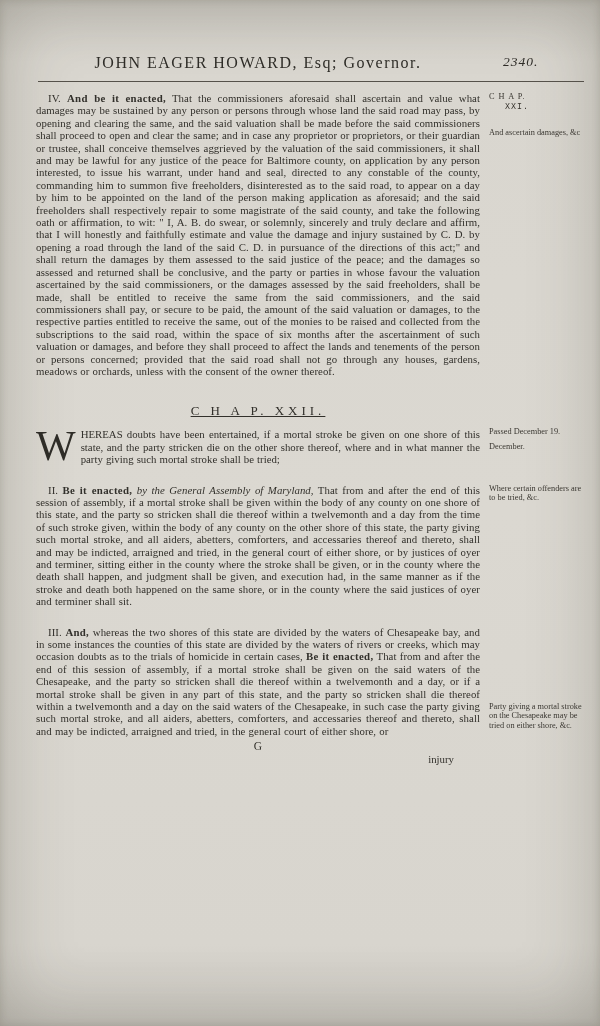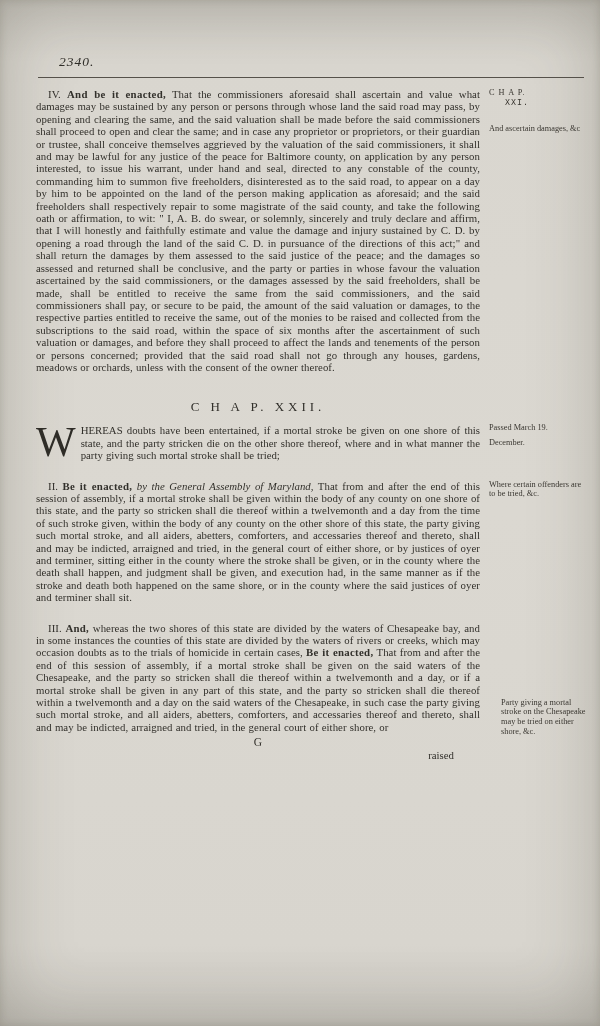--- a/index.html
+++ b/index.html
@@ -37,54 +37,57 @@
     margin:0;text-align:justify;text-indent:12px;
     font-size:10.8px;line-height:12.4px;
     letter-spacing:.05px;word-spacing:.4px;
   }
   .seg-gothic{font-weight:bold;letter-spacing:.3px;}
   .seg-italic{font-style:italic;}
   .row-iv{margin-top:2px;justify-content:space-between;}
   .row-chap{margin-top:26px;}
   .chap-heading{
     margin:0;text-align:center;font-weight:normal;
-    font-size:13px;letter-spacing:4px;
+    font-size:13px;letter-spacing:4px;text-decoration:underline;
   }
   .act-title{
     margin:7px 0 0 0;text-align:center;font-weight:normal;
     font-size:14.5px;letter-spacing:.3px;
   }
   .preamble{
     margin:9px 0 0 0;text-align:justify;
     font-size:10.8px;line-height:12.4px;word-spacing:.4px;
   }
   .dropcap{
     float:left;font-size:42px;line-height:33px;
     padding:2px 5px 0 0;color:#2e2c27;
   }
   .row-ii{margin-top:18px;}
-  .row-iii{margin-top:18px;gap:12px;}
+  .row-iii{margin-top:18px;}
   .margin-note{
     font-size:8.3px;line-height:9.8px;color:#3a3731;
     margin-bottom:5px;max-width:96px;
   }
   .chap-note{text-align:left;letter-spacing:1px;margin-bottom:16px;}
   .chap-note .l2{text-align:center;width:56px;font-family:Liberation Mono, monospace;}
   .note-offset-title{margin-top:24px;}
   .note-offset-iii{margin-top:76px;}
   .footer{margin-top:3px;}
   .sig-line{text-align:center;font-size:11.5px;line-height:13px;}
   .catchword-line{text-align:right;font-size:10.8px;line-height:12px;padding-right:26px;}
 </style>
 </head>
 <body>
 
 <div class="page">
 
   <div class="cols">
+    <div class="main header-line">
+      <span class="header-title">JOHN EAGER HOWARD, Esq; Governor.</span>
+    </div>
     <div class="aside">
       <span class="header-year">2340.</span>
     </div>
   </div>
   <hr class="rule">
 
   <div class="cols row-iv">
     <div class="main">
       <p class="body-par"><span>IV. </span><span class="seg-gothic">And be it enacted,</span><span> That the commissioners aforesaid shall ascertain and value what damages may be sustained by any person or persons through whose land the said road may pass, by opening and clearing the same, and the said valuation shall be made before the said commissioners shall proceed to open and clear the same; and in case any proprietor or proprietors, or their guardian or trustee, shall conceive themselves aggrieved by the valuation of the said commissioners, it shall and may be lawful for any justice of the peace for Baltimore county, on application by any person interested, to issue his warrant, under hand and seal, directed to any constable of the county, commanding him to summon five freeholders, disinterested as to the said road, to appear on a day by him to be appointed on the land of the person making application as aforesaid; and the said freeholders shall respectively repair to some magistrate of the said county, and take the following oath or affirmation, to wit: " I, A. B. do swear, or solemnly, sincerely and truly declare and affirm, that I will honestly and faithfully estimate and value the damage and injury sustained by C. D. by opening a road through the land of the said C. D. in pursuance of the directions of this act;" and shall return the damages by them assessed to the said justice of the peace; and the damages so assessed and returned shall be conclusive, and the party or parties in whose favour the valuation ascertained by the said commissioners, or the damages assessed by the said freeholders, shall be made, shall be entitled to receive the same from the said commissioners, and the said commissioners shall pay, or secure to be paid, the amount of the said valuation or damages, to the respective parties entitled to receive the same, out of the monies to be raised and collected from the subscriptions to the said road, within the space of six months after the ascertainment of such valuation or damages, and before they shall proceed to affect the lands and tenements of the person or persons concerned; provided that the said road shall not go through any houses, gardens, meadows or orchards, unless with the consent of the owner thereof.</span></p>
     </div>
@@ -98,40 +101,40 @@
   </div>
 
   <div class="cols row-chap">
     <div class="main">
       <h2 class="chap-heading">C H A P.   XXII.</h2>
       <p class="preamble">
         <span class="dropcap">W</span><span><span>HEREAS doubts have been entertained, if a mortal stroke be given on one shore of this state, and the party stricken die on the other shore thereof, where and in what manner the party giving such mortal stroke shall be tried;</span></span>
       </p>
     </div>
     <div class="aside">
-      <div class="margin-note note-offset-title">Passed March 19.</div>
+      <div class="margin-note note-offset-title">Passed December 19.</div>
       <div class="margin-note">December.</div>
     </div>
   </div>
 
   <div class="cols row-ii">
     <div class="main">
       <p class="body-par"><span>II. </span><span class="seg-gothic">Be it enacted,</span><span class="seg-italic"> by the General Assembly of Maryland,</span><span> That from and after the end of this session of assembly, if a mortal stroke shall be given within the body of any county on one shore of this state, and the party so stricken shall die thereof within a twelvemonth and a day from the time of such stroke given, within the body of any county on the other shore of this state, the party giving such mortal stroke, and all aiders, abetters, comforters, and accessaries thereof and thereto, shall and may be indicted, arraigned and tried, in the general court of either shore, or by justices of oyer and terminer, sitting either in the county where the stroke shall be given, or in the county where the death shall happen, and judgment shall be given, and execution had, in the same manner as if the stroke and death both happened on the same shore, or in the county where the said justices of oyer and terminer shall sit.</span></p>
     </div>
     <div class="aside">
       <div class="margin-note">Where certain offenders are to be tried, &amp;c.</div>
     </div>
   </div>
 
   <div class="cols row-iii">
     <div class="main">
       <p class="body-par"><span>III. </span><span class="seg-gothic">And,</span><span> whereas the two shores of this state are divided by the waters of Chesapeake bay, and in some instances the counties of this state are divided by the waters of rivers or creeks, which may occasion doubts as to the trials of homicide in certain cases, </span><span class="seg-gothic">Be it enacted,</span><span> That from and after the end of this session of assembly, if a mortal stroke shall be given on the said waters of the Chesapeake, and the party so stricken shall die thereof within a twelvemonth and a day, or if a mortal stroke shall be given in any part of this state, and the party so stricken shall die thereof within a twelvemonth and a day on the said waters of the Chesapeake, in such case the party giving such mortal stroke, and all aiders, abetters, comforters, and accessaries thereof and thereto, shall and may be indicted, arraigned and tried, in the general court of either shore, or</span></p>
       <div class="footer">
         <div class="sig-line">G</div>
-        <div class="catchword-line">raised</div>
+        <div class="catchword-line">injury</div>
       </div>
     </div>
     <div class="aside">
       <div class="margin-note note-offset-iii">Party giving a mortal stroke on the Chesapeake may be tried on either shore, &amp;c.</div>
     </div>
   </div>
 
 </div>
 
 </body></html>

